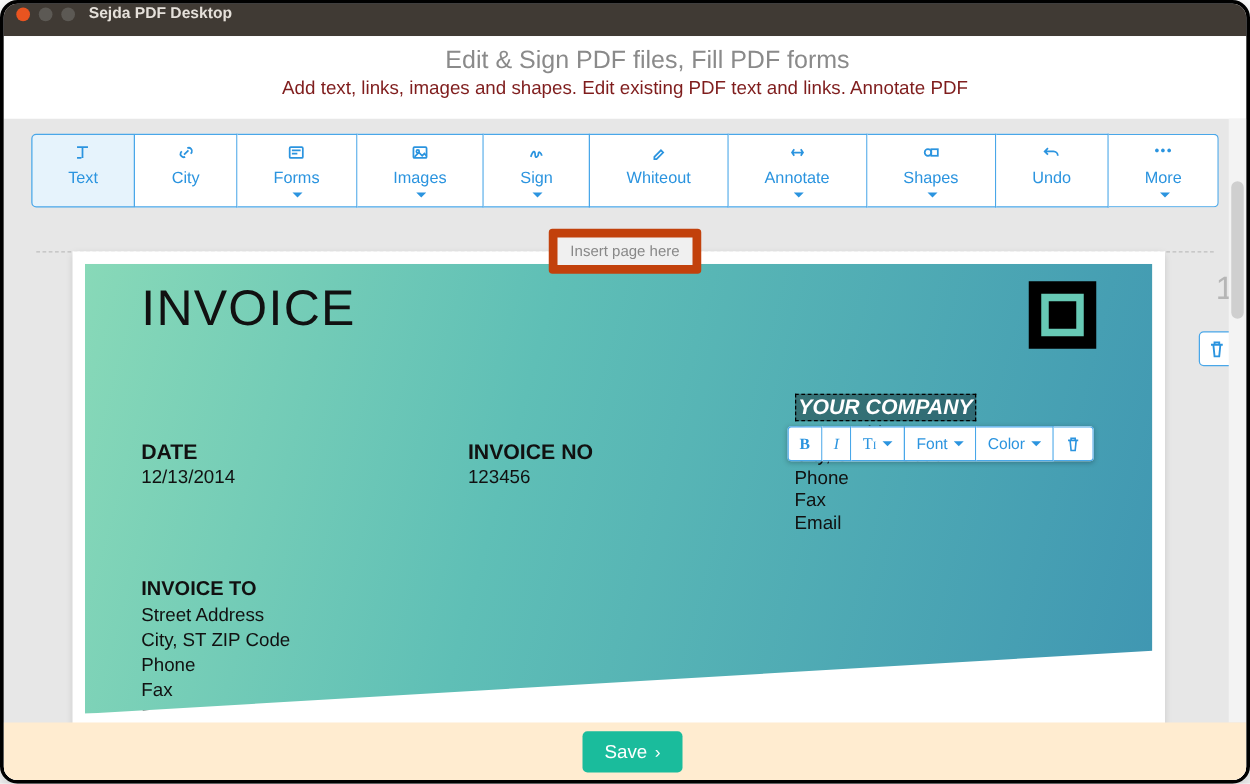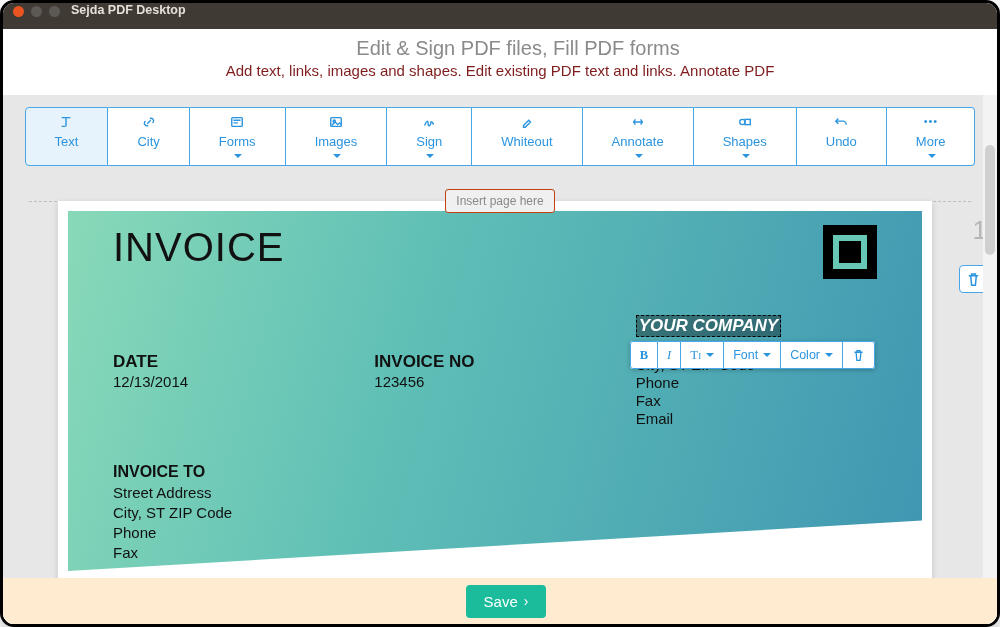--- a/index.html
+++ b/index.html
@@ -48,21 +48,21 @@
   .insert-row {
     margin-top: 22px; display: flex; align-items: center; justify-content: center;
     position: relative; height: 26px;
   }
   .insert-row::before {
     content: ""; position: absolute; left: 26px; right: 26px; top: 50%;
     border-top: 1px dashed #bfbfbf;
   }
   .insert-btn {
     position: relative; background: #f0f0f0; color: #888; font-size: 12px;
-    border: 1px solid #c2410c; border-radius: 3px; padding: 4px 10px; z-index: 1;
+    border: 7px solid #c2410c; border-radius: 3px; padding: 4px 10px; z-index: 1;
   }
 
   
   .page-num {
     position: absolute; right: 10px; top: 120px; color: #b6b6b6; font-size: 26px; font-weight: 300;
   }
   .del-page {
     position: absolute; right: 10px; top: 170px; width: 28px; height: 28px;
     border: 1px solid #49a7e9; border-radius: 4px; background: #fff;
     display: flex; align-items: center; justify-content: center; cursor: pointer;

